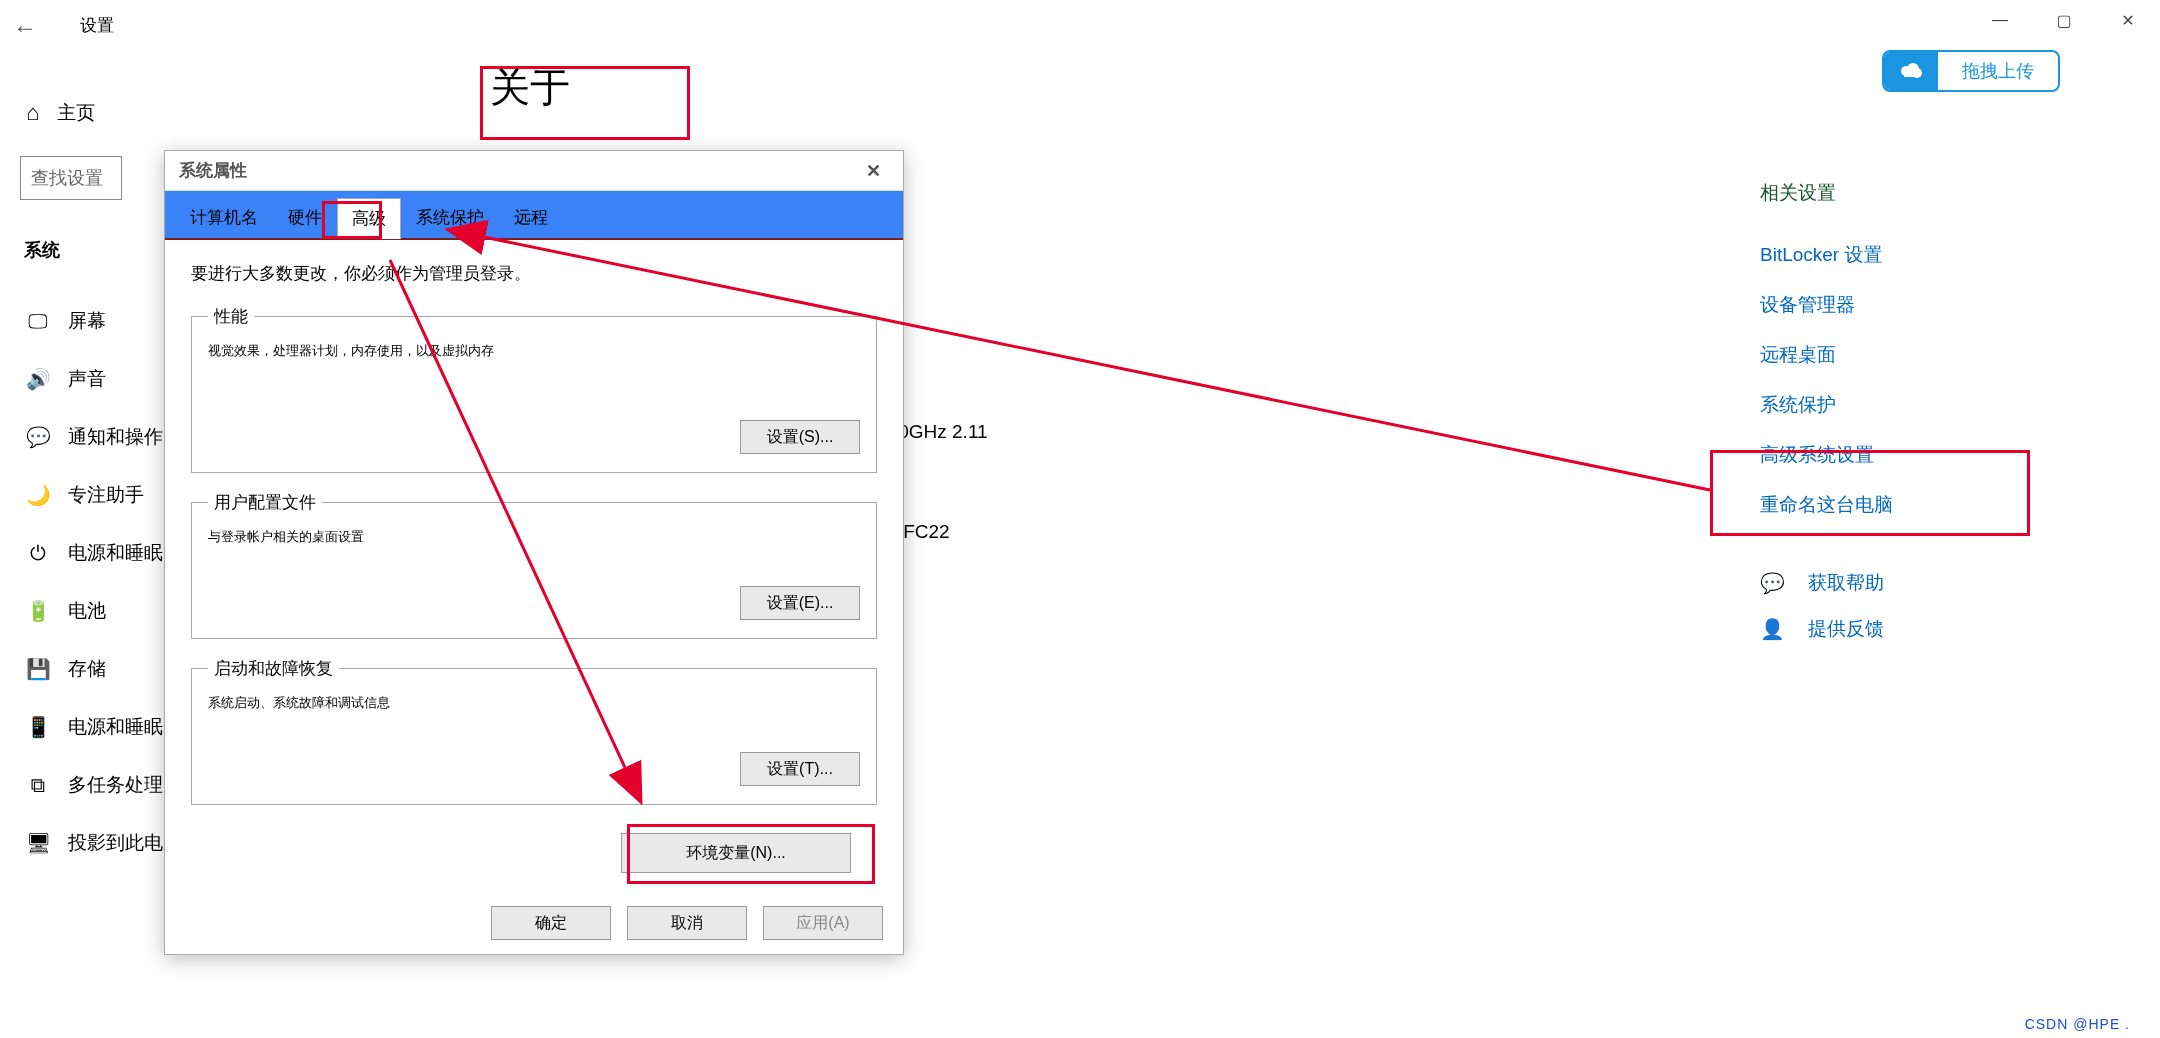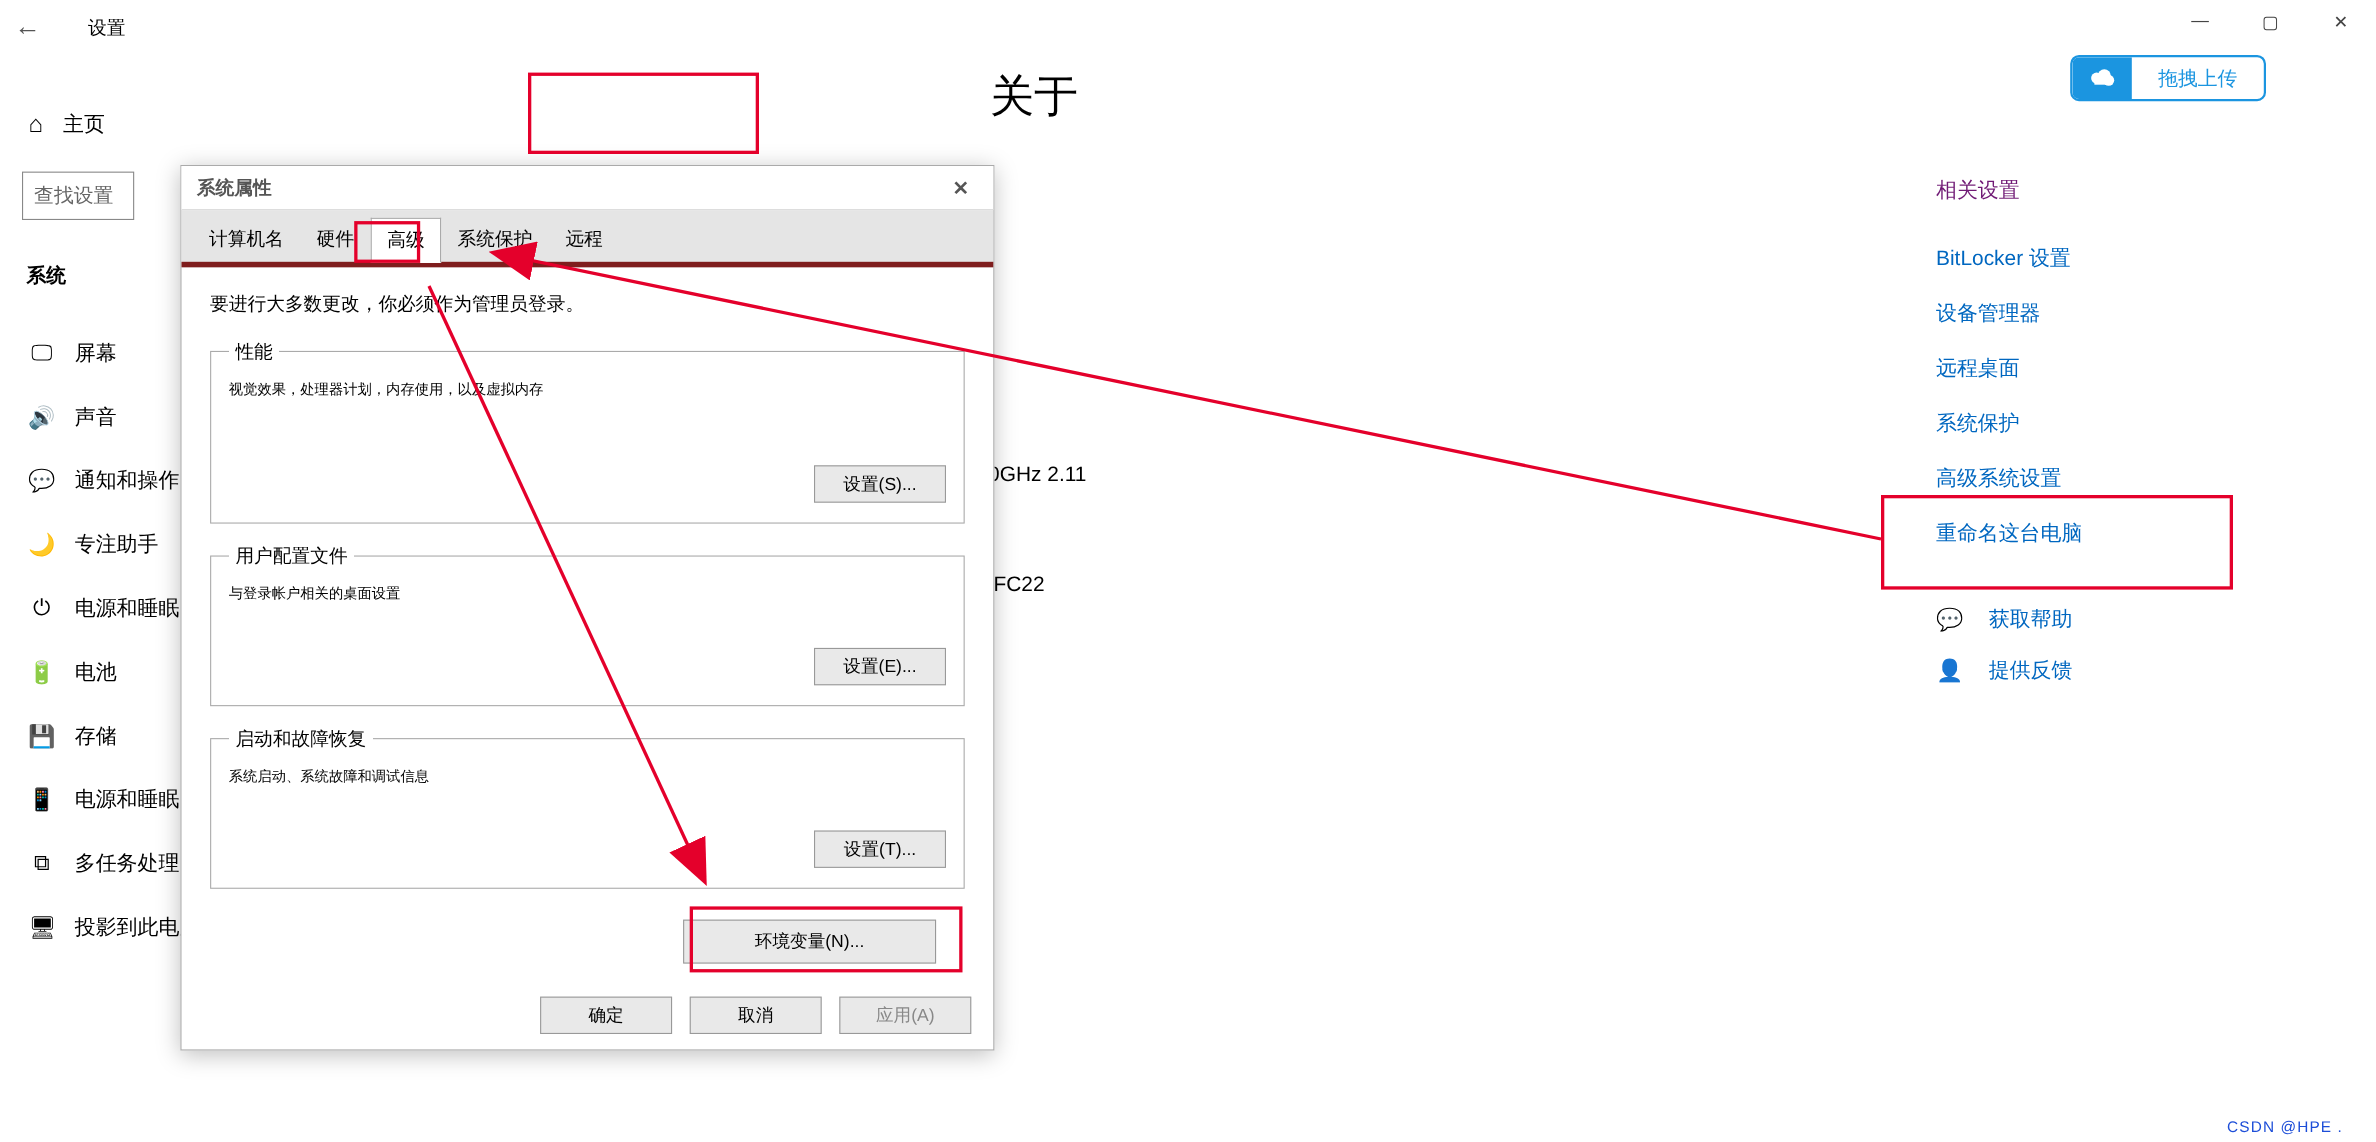--- a/index.html
+++ b/index.html
@@ -12,40 +12,40 @@
 
 .sidebar { position:absolute; left:20px; top:90px; width:300px; }
 .home-row { display:flex; align-items:center; gap:18px; padding:10px 6px 30px 6px; }
 .home-row span.icon { font-size:22px; }
 .search-box { border:1px solid #888; height:44px; width:102px; display:flex; align-items:center; padding:0 10px; font-size:18px; color:#666; margin-bottom:38px; }
 .section-head { font-weight:600; font-size:18px; margin-bottom:30px; padding-left:4px; }
 .nav-item { display:flex; align-items:center; gap:18px; padding:16px 6px; font-size:19px; color:#000; cursor:pointer; }
 .nav-item span.icon { font-size:20px; width:24px; text-align:center; }
 
 .main { position:absolute; left:490px; top:60px; width:900px; }
-.page-title { font-size:40px; font-weight:400; margin-bottom:10px;text-align:center; }
+.page-title { font-size:40px; font-weight:400; margin-bottom:10px; }
 .spec-row { display:flex; padding:6px 0; font-size:19px; }
 .spec-label { width:180px; color:#000; }
 .spec-value { color:#000; }
 
 .right-col { position:absolute; left:1760px; top:160px; width:320px; }
-.right-head { font-size:19px; color:#701a75; margin-bottom:24px; }
+.right-head { font-size:19px; color:#14532d; margin-bottom:24px;margin-top:20px; }
 .right-link { color:#0067c0; font-size:19px; padding:12px 0; cursor:pointer; }
 .help-row { display:flex; align-items:center; gap:26px; padding:10px 0; }
 .help-row .icon { font-size:20px; color:#333; width:22px; }
 
 .upload-widget { position:absolute; top:50px; right:100px; display:flex; align-items:center; border:2px solid #1b95e0; border-radius:8px; overflow:hidden; height:42px; }
 .upload-icon { background:#1b95e0; color:#fff; width:54px; height:100%; display:flex; align-items:center; justify-content:center; font-size:24px; }
 .upload-text { color:#1b95e0; font-size:18px; padding:0 24px; }
 
 .dialog { position:absolute; left:164px; top:150px; width:740px; height:805px; background:#fff; border:1px solid #aaa; box-shadow:0 4px 20px rgba(0,0,0,0.25); }
 .dialog-titlebar { height:40px; display:flex; align-items:center; padding:0 14px; background:#fff; border-bottom:1px solid #ddd;font-weight:bold; }
 .dialog-title { font-size:17px; color:#555; flex:1; }
 .dialog-close { font-size:18px; color:#555; cursor:pointer; padding:4px 8px; }
-.tabs { display:flex; padding:6px 10px 0 10px; background:#e5e5e5; border-bottom:5px solid #7f1d1d; }
+.tabs { display:flex; padding:6px 10px 0 10px; background:#3b82f6; border-bottom:2px solid #7f1d1d; }
 .tab { padding:8px 14px; font-size:17px; border:1px solid transparent; cursor:pointer; }
 .tab.active { background:#fff; border:1px solid #aaa; border-bottom:1px solid #fff; position:relative; top:1px; }
 .dialog-body { padding:22px 26px; }
 .admin-note { font-size:17px; margin-bottom:20px; }
 fieldset { border:1px solid #aaa; padding:14px 16px 18px 16px; margin-bottom:18px; }
 legend { font-size:17px; padding:0 6px; }
 .fs-desc { font-size:13px; margin-bottom:20px; }
 .fs-btn-row { text-align:right; }
 .win-btn { min-width:120px; height:34px; background:#e9e9e9; border:1px solid #999; font-size:16px; cursor:pointer; }
 .win-btn:disabled { color:#888; }

